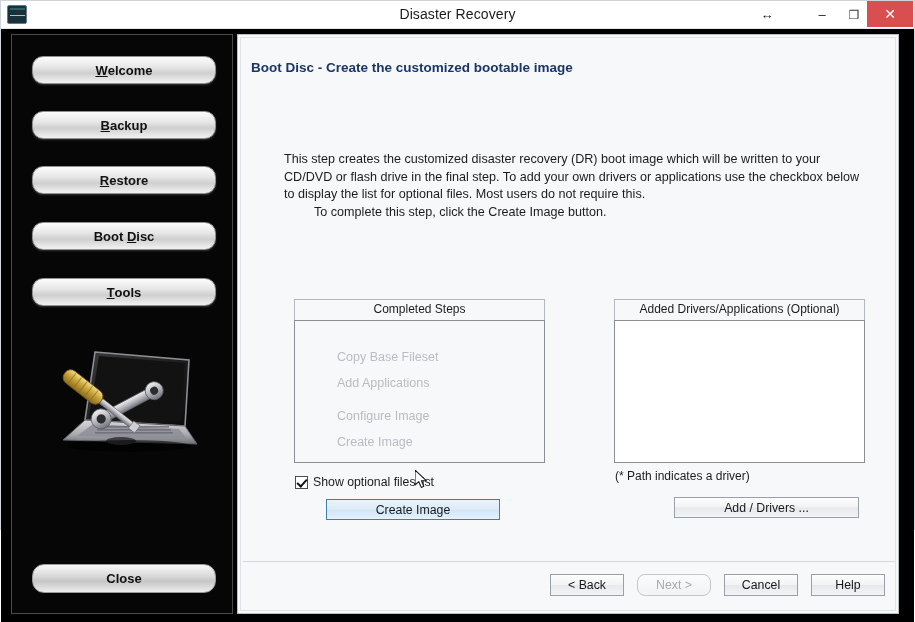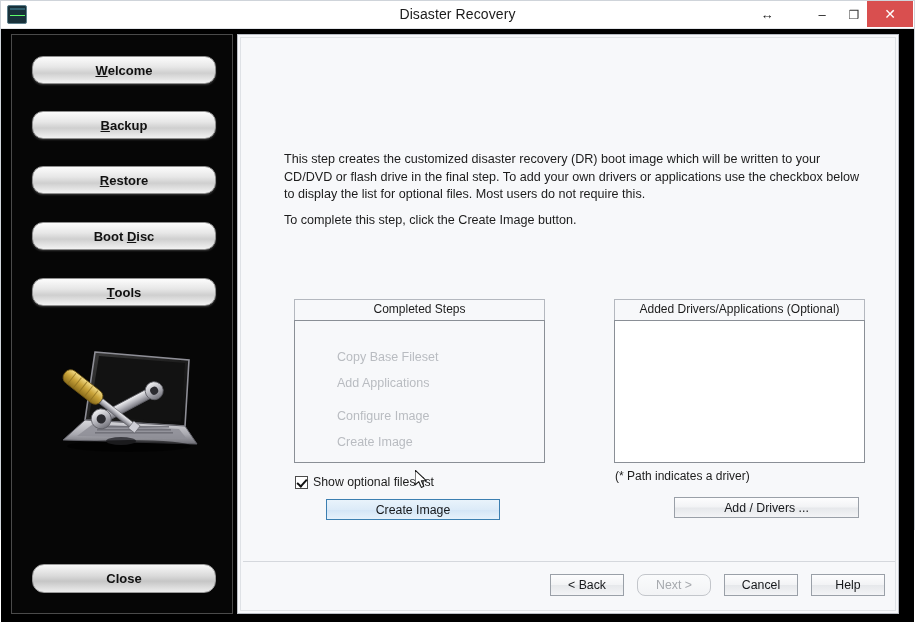--- a/index.html
+++ b/index.html
@@ -132,21 +132,21 @@
     font-size: 13.5px; font-weight: bold; color: #1b3566;
   }
 
   .para {
     position: absolute; left: 43px;
     width: 578px;
     font-size: 12.6px; color: #1c1c1c;
     line-height: 17.5px;
   }
   #para-1 { top: 113px; }
-  #para-2 { top: 174px; }
+  #para-2 { top: 166px; margin-left: 30px; }
 
   
   .groupbox { position: absolute; }
   .gb-legend-bar {
     position: relative;
     height: 21px;
     border-top: 1px solid #b4b8bf;
     border-left: 1px solid #b4b8bf;
     border-right: 1px solid #b4b8bf;
   }
@@ -355,20 +355,21 @@
 
       <div id="nav-close">
         <span class="ul">C</span>
           <span>lose</span>
       </div>
     </div>
 
     <div id="content-panel">
       <div id="content-inner">
 
+        <div id="page-title">Boot Disc - Create the customized bootable image</div>
 
         <div class="para" id="para-1">This step creates the customized disaster recovery (DR) boot image which will be written to your CD/DVD or flash drive in the final step.
 To add your own drivers or applications use the checkbox below to display the list for optional files. Most users do not require this.</div>
         <div class="para" id="para-2">To complete this step, click the Create Image button.</div>
 
         <div class="groupbox" id="gb-completed">
           <div class="gb-legend-bar">
             <div class="gb-legend">Completed Steps</div>
           </div>
           <div class="gb-body">

